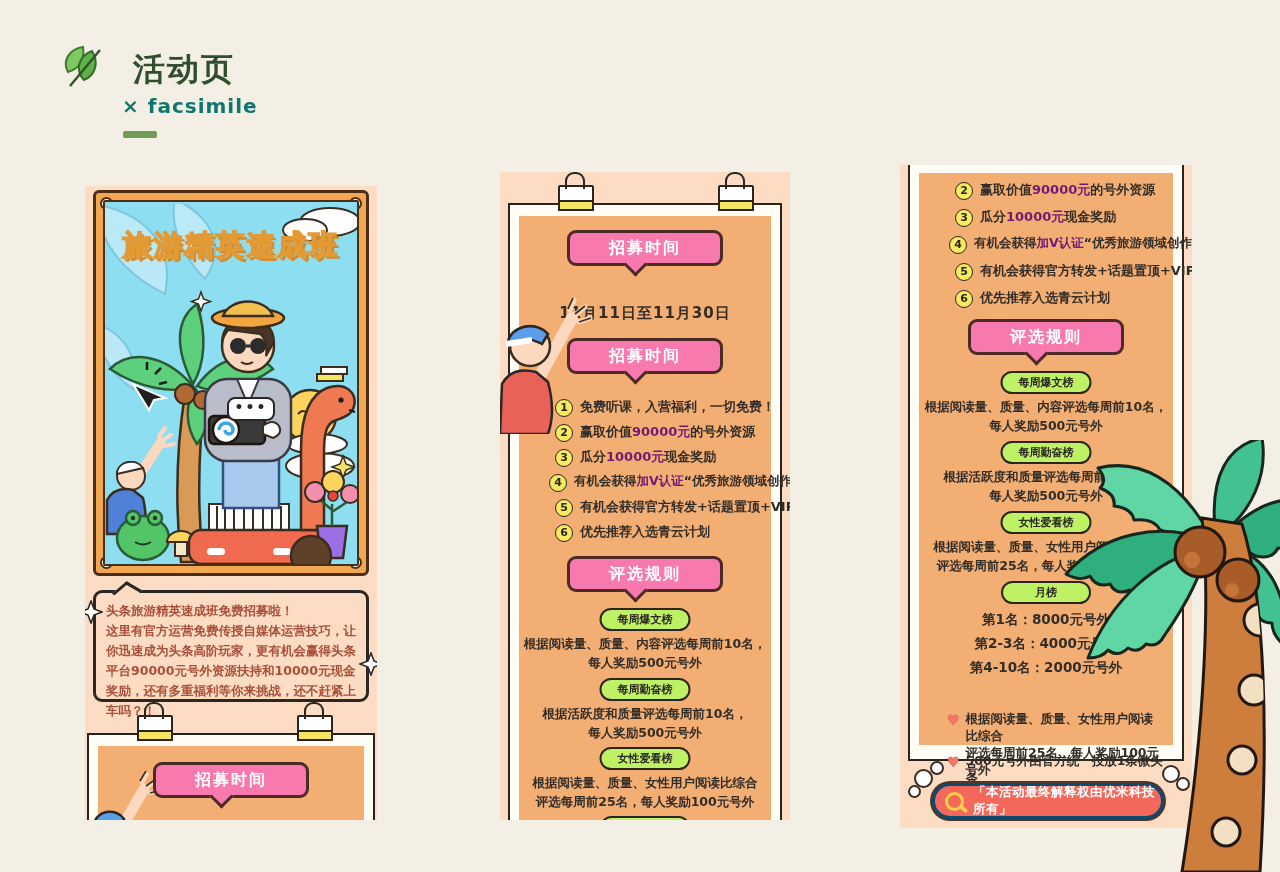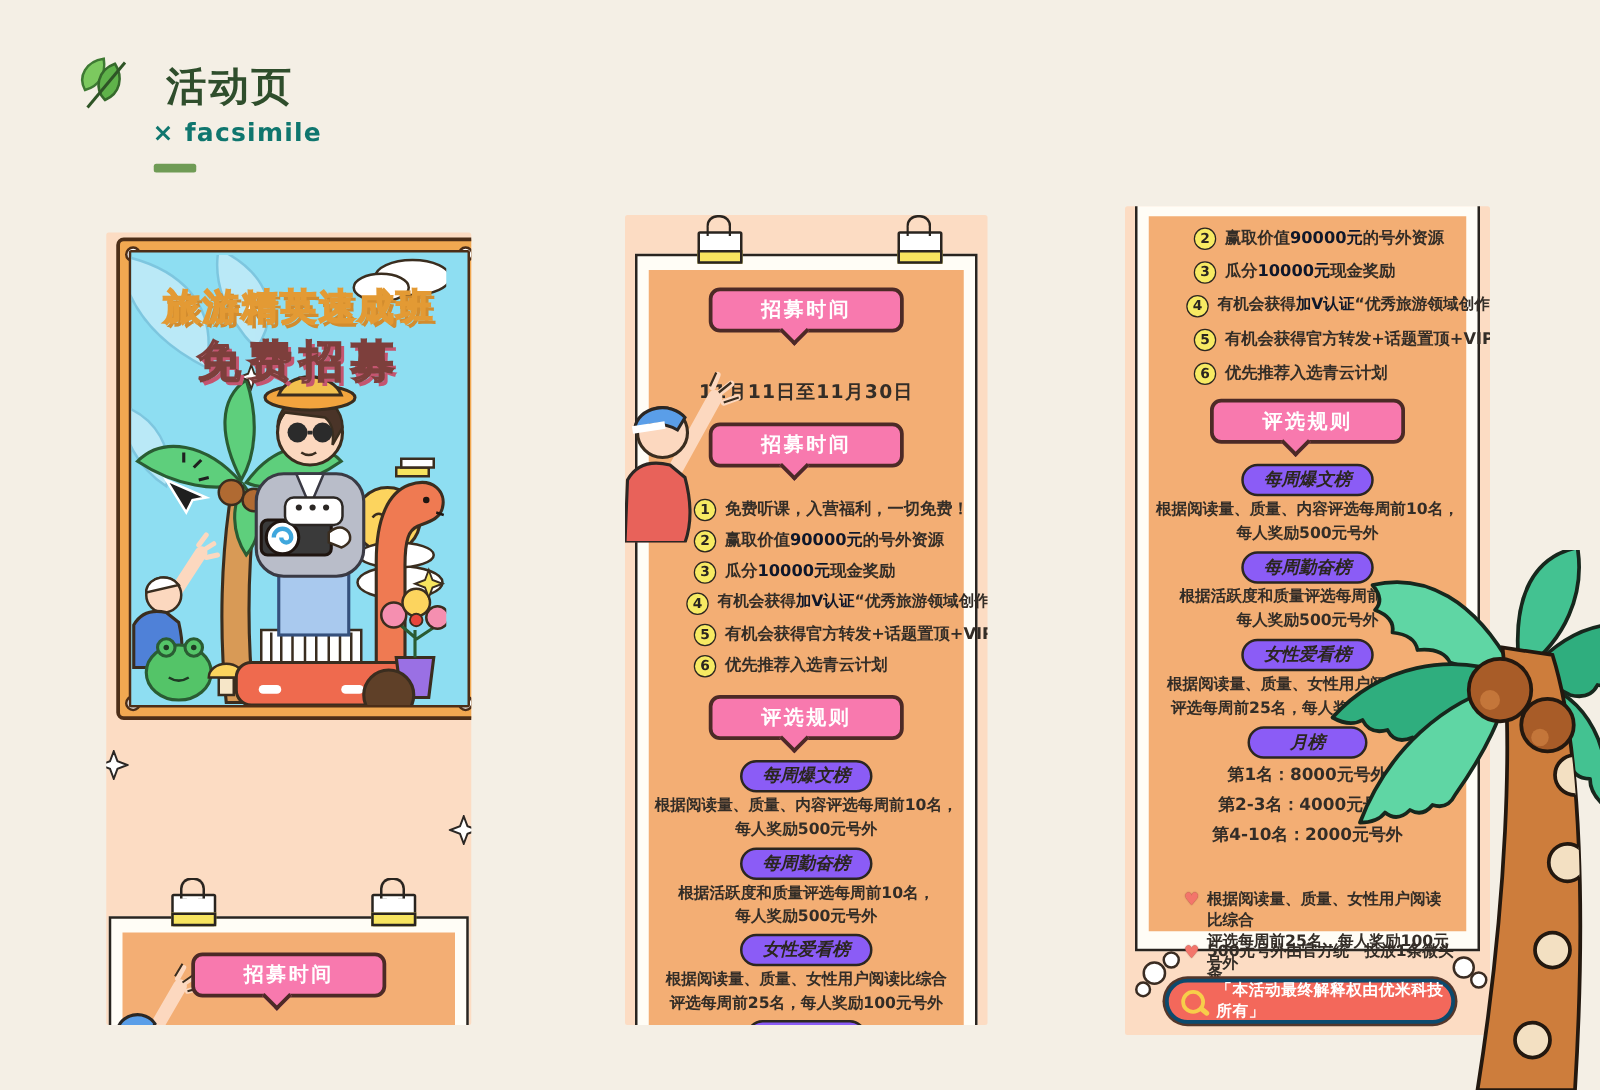--- a/index.html
+++ b/index.html
@@ -15,34 +15,34 @@
   .board{position:absolute;background:#fffdf6;border:2.5px solid #29241f;}
   .orange{position:absolute;background:#f3ae74;}
   .clip{position:absolute;width:32px;height:22px;background:#fff;border:2px solid #29241f;border-radius:2px;z-index:3;}
   .clip .handle{position:absolute;top:-15px;left:5px;width:16px;height:15px;border:2.5px solid #29241f;border-bottom:none;border-radius:9px 9px 0 0;}
   .clip .band{position:absolute;left:-2px;right:-2px;bottom:-2px;height:7px;background:#f7e45f;border:2px solid #29241f;}
   .pbtn{position:absolute;left:50%;transform:translateX(-50%);width:150px;height:30px;line-height:30px;
         background:#f879ae;border:3px solid #4c2a26;border-radius:9px;color:#fff;font-weight:700;
         font-size:16px;text-align:center;letter-spacing:2px;z-index:2;}
   .pbtn::after{content:'';position:absolute;bottom:-10px;left:50%;margin-left:-18px;width:14px;height:14px;
         background:#f879ae;border-right:3px solid #4c2a26;border-bottom:3px solid #4c2a26;transform:rotate(45deg);}
-  .ypill{position:absolute;left:50%;transform:translateX(-50%);background:#8b5cf6;border:2.5px solid #2b2620;
-        border-radius:15px;padding:2px 16px;font-weight:700;font-size:14px;color:#2b2620;white-space:nowrap;font-style:italic;}
+  .ypill{position:absolute;left:50%;transform:translateX(-50%);background:#bef264;border:2.5px solid #2b2620;
+        border-radius:15px;padding:2px 16px;font-weight:700;font-size:11px;color:#2b2620;white-space:nowrap;}
   .brow{position:absolute;left:36px;right:10px;display:flex;align-items:flex-start;white-space:nowrap;}
   .ncirc{flex:0 0 auto;width:16px;height:16px;line-height:16px;border-radius:50%;background:#f7ea63;
         border:1.5px solid #2b2620;text-align:center;font-size:11px;font-weight:700;color:#2b2620;margin-right:7px;margin-top:1px;}
   .btxt{font-size:13px;font-weight:700;color:#332d27;}
-  .hl{color:#0f172a;}
+  .hl{color:#701a75;}
   .desc{position:absolute;left:0;width:100%;text-align:center;font-size:12.5px;font-weight:700;color:#332d27;white-space:nowrap;}
   .rank{position:absolute;left:0;width:100%;text-align:center;font-size:13.5px;font-weight:700;color:#332d27;}
   .note{position:absolute;left:28px;right:8px;display:flex;align-items:flex-start;font-size:12.5px;font-weight:700;color:#332d27;}
   .heart{flex:0 0 auto;color:#f3756b;margin-right:6px;font-size:14px;line-height:1.3;text-shadow:0 0 1px #8a3c30;}
   .date{position:absolute;left:0;width:100%;text-align:center;font-size:15px;font-weight:700;color:#332d27;letter-spacing:1px;}
   
-  .frame{position:absolute;left:8px;top:4px;width:270px;height:380px;background:#f1a851;border:3px solid #4c2e18;border-radius:6px;padding-left:17px;}
+  .frame{position:absolute;left:8px;top:4px;width:270px;height:380px;background:#f1a851;border:3px solid #4c2e18;border-radius:6px;}
   .bluein{position:absolute;inset:7px;background:#8edef2;border:2px solid #4c2e18;border-radius:2px;overflow:hidden;}
   .cdot{position:absolute;width:9px;height:9px;background:#fff;border:2px solid #4c2e18;border-radius:50%;}
   .t1{position:absolute;top:24px;left:0;width:100%;text-align:center;font-size:29px;font-weight:700;color:#fff;
       letter-spacing:2px;-webkit-text-stroke:1.4px #e39a34;text-shadow:3px 3px 0 #d28c2e;}
   .t2{position:absolute;top:64px;left:0;width:100%;text-align:center;font-size:35px;font-weight:700;color:#f8a9c6;
       letter-spacing:6px;-webkit-text-stroke:1.4px #7d3f3c;text-shadow:3px 3px 0 #c45570;}
   .badge{position:absolute;top:116px;left:50%;transform:translateX(-50%);background:#fff;border:2.5px solid #2b2620;
       border-radius:16px;padding:4px 10px;font-size:13.5px;font-weight:700;color:#2b2620;white-space:nowrap;}
   .badge .d{color:#ef8c3e;font-weight:700;letter-spacing:2px;font-size:11px;}
   .speech{position:absolute;left:8px;top:404px;width:270px;height:106px;background:#fcdcc3;border:3px solid #2b2724;border-radius:9px;}
@@ -193,25 +193,30 @@
         <g>
           <path d="M238,252 l3,8 8,3 -8,3 -3,8 -3,-8 -8,-3 8,-3 Z" fill="#f7e45f" stroke="#3a2d1f" stroke-width="1.5"></path>
           <path d="M96,88 l2.5,7 7,2.5 -7,2.5 -2.5,7 -2.5,-7 -7,-2.5 7,-2.5 Z" fill="#fff" stroke="#3a2d1f" stroke-width="1.5"></path>
         </g>
         <g>
           <path d="M28,180 l16,26 5,-10 11,-2 Z" fill="#1f1f1f" stroke="#fff" stroke-width="2"></path>
           <path d="M50,170 l6,-6 M54,180 l8,-2 M42,166 l0,-8" stroke="#1f1f1f" stroke-width="2.5"></path>
         </g>
       </svg>
       <div class="t1">旅游精英速成班</div>
-      <div class="t2">免费招募</div>
       <div class="bdots" style="left:122px;top:195px;width:44px;height:20px;line-height:16px;font-size:14px;letter-spacing:2px;">•••</div>
     </div>
   </div>
 
+  <div class="speech">
+    <div class="intro">
+      <div>头条旅游精英速成班免费招募啦！</div>
+      <div>这里有官方运营免费传授自媒体运营技巧，让你迅速成为头条高阶玩家，更有机会赢得头条平台90000元号外资源扶持和10000元现金奖励，还有多重福利等你来挑战，还不赶紧上车吗？！</div>
+    </div>
+  </div>
   <svg class="abs" style="left:-6px;top:414px" width="24" height="24" viewBox="0 0 24 24">
     <path d="M12,1 L15,9 L23,12 L15,15 L12,23 L9,15 L1,12 L9,9 Z" fill="#fff" stroke="#2b2724" stroke-width="1.6"></path>
   </svg>
   <svg class="abs" style="left:274px;top:466px" width="24" height="24" viewBox="0 0 24 24">
     <path d="M12,1 L15,9 L23,12 L15,15 L12,23 L9,15 L1,12 L9,9 Z" fill="#fff" stroke="#2b2724" stroke-width="1.6"></path>
   </svg>
 
   <div class="clip" style="left:52px;top:529px">
       <i class="handle"></i>
       <i class="band"></i>

